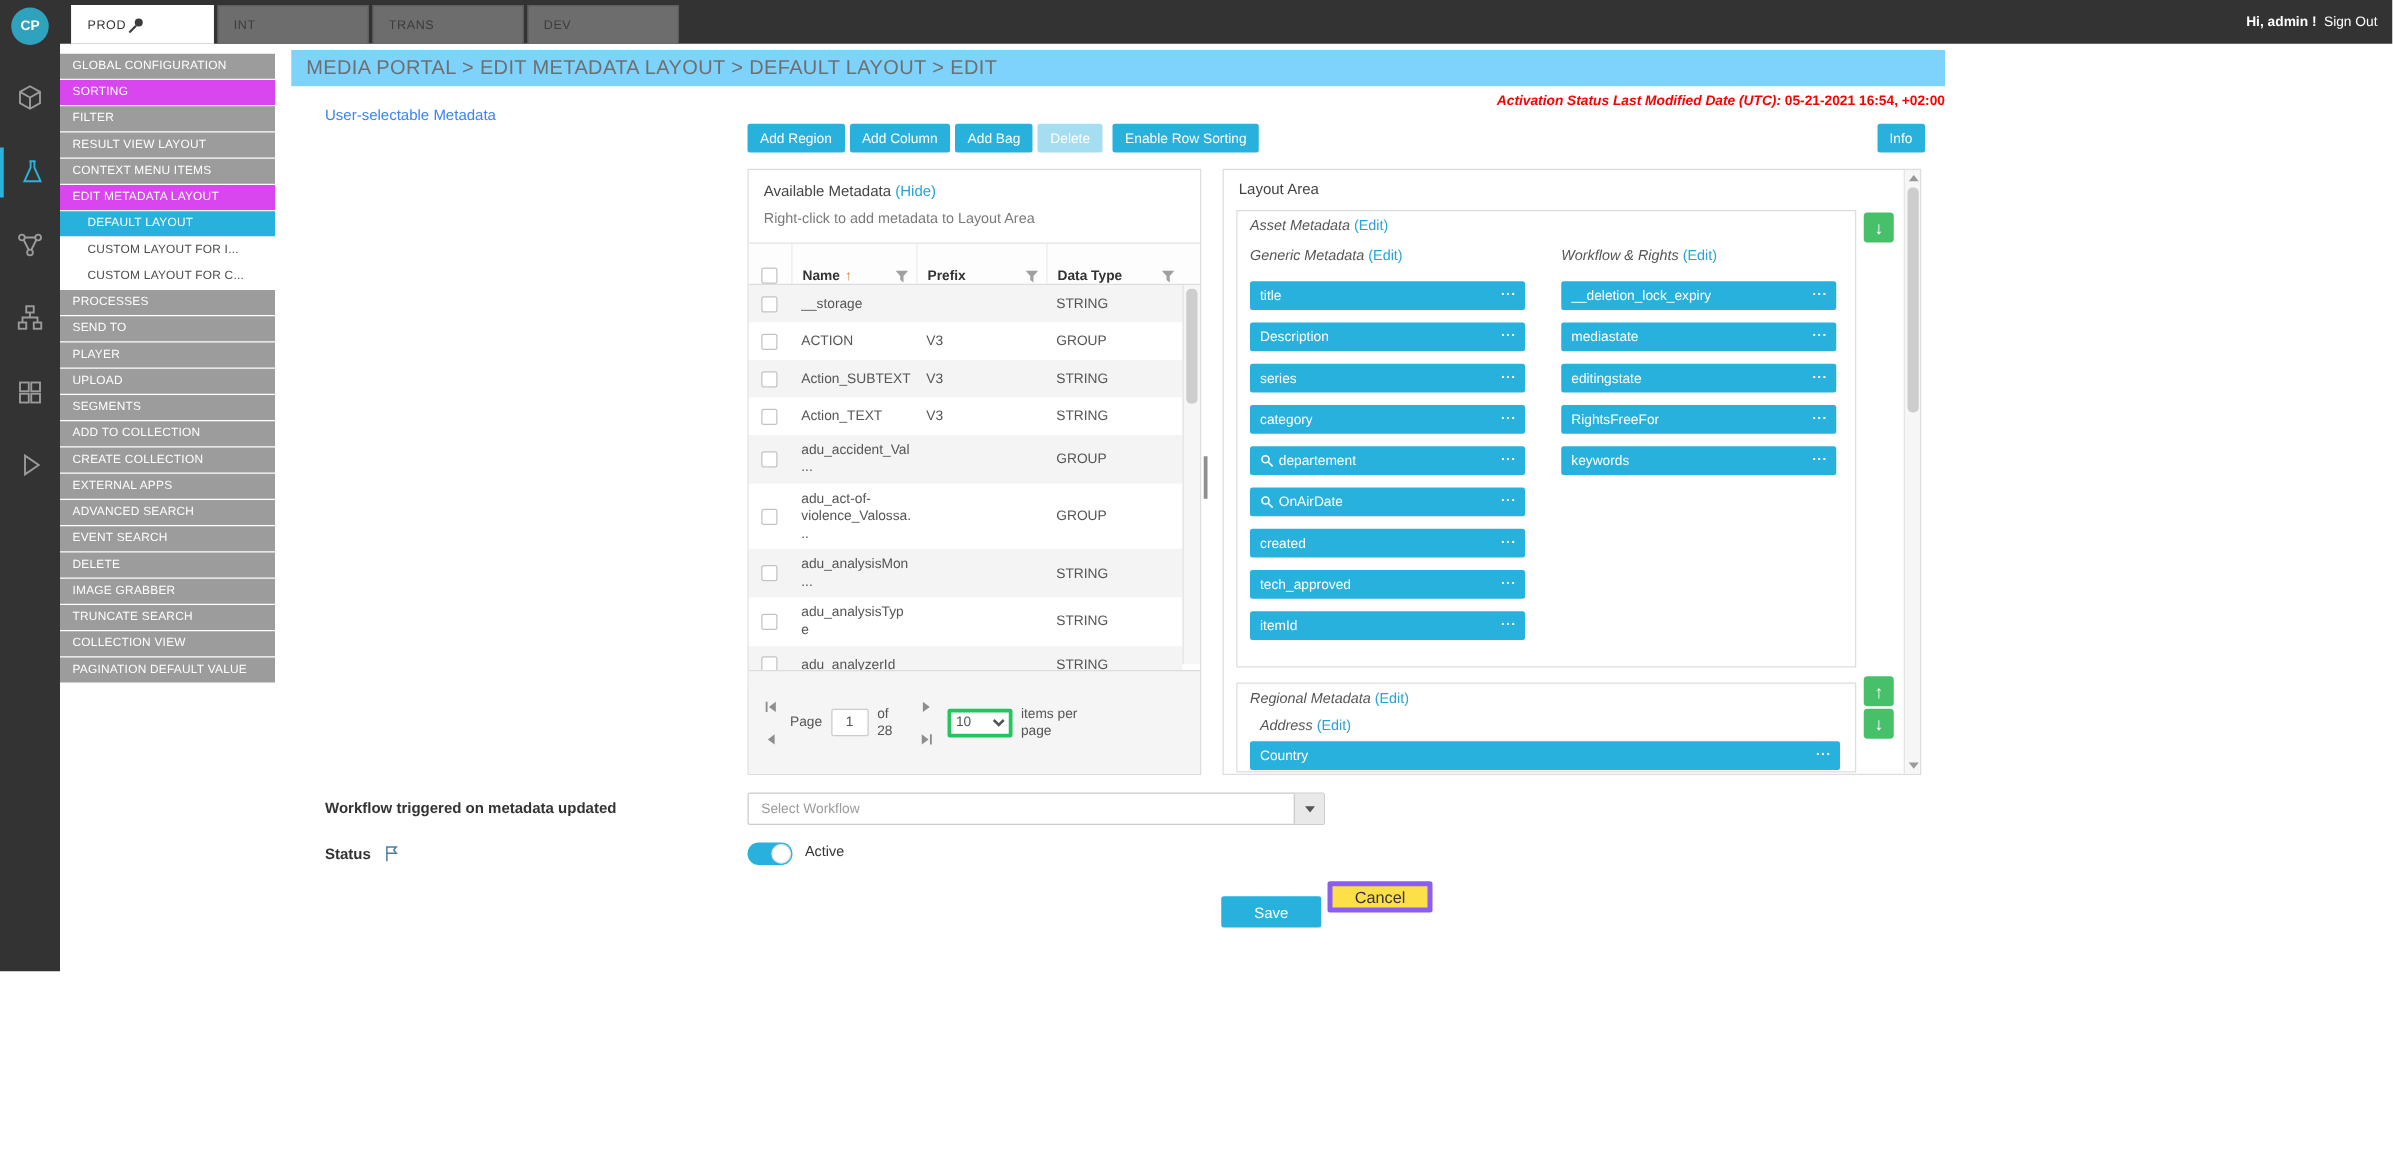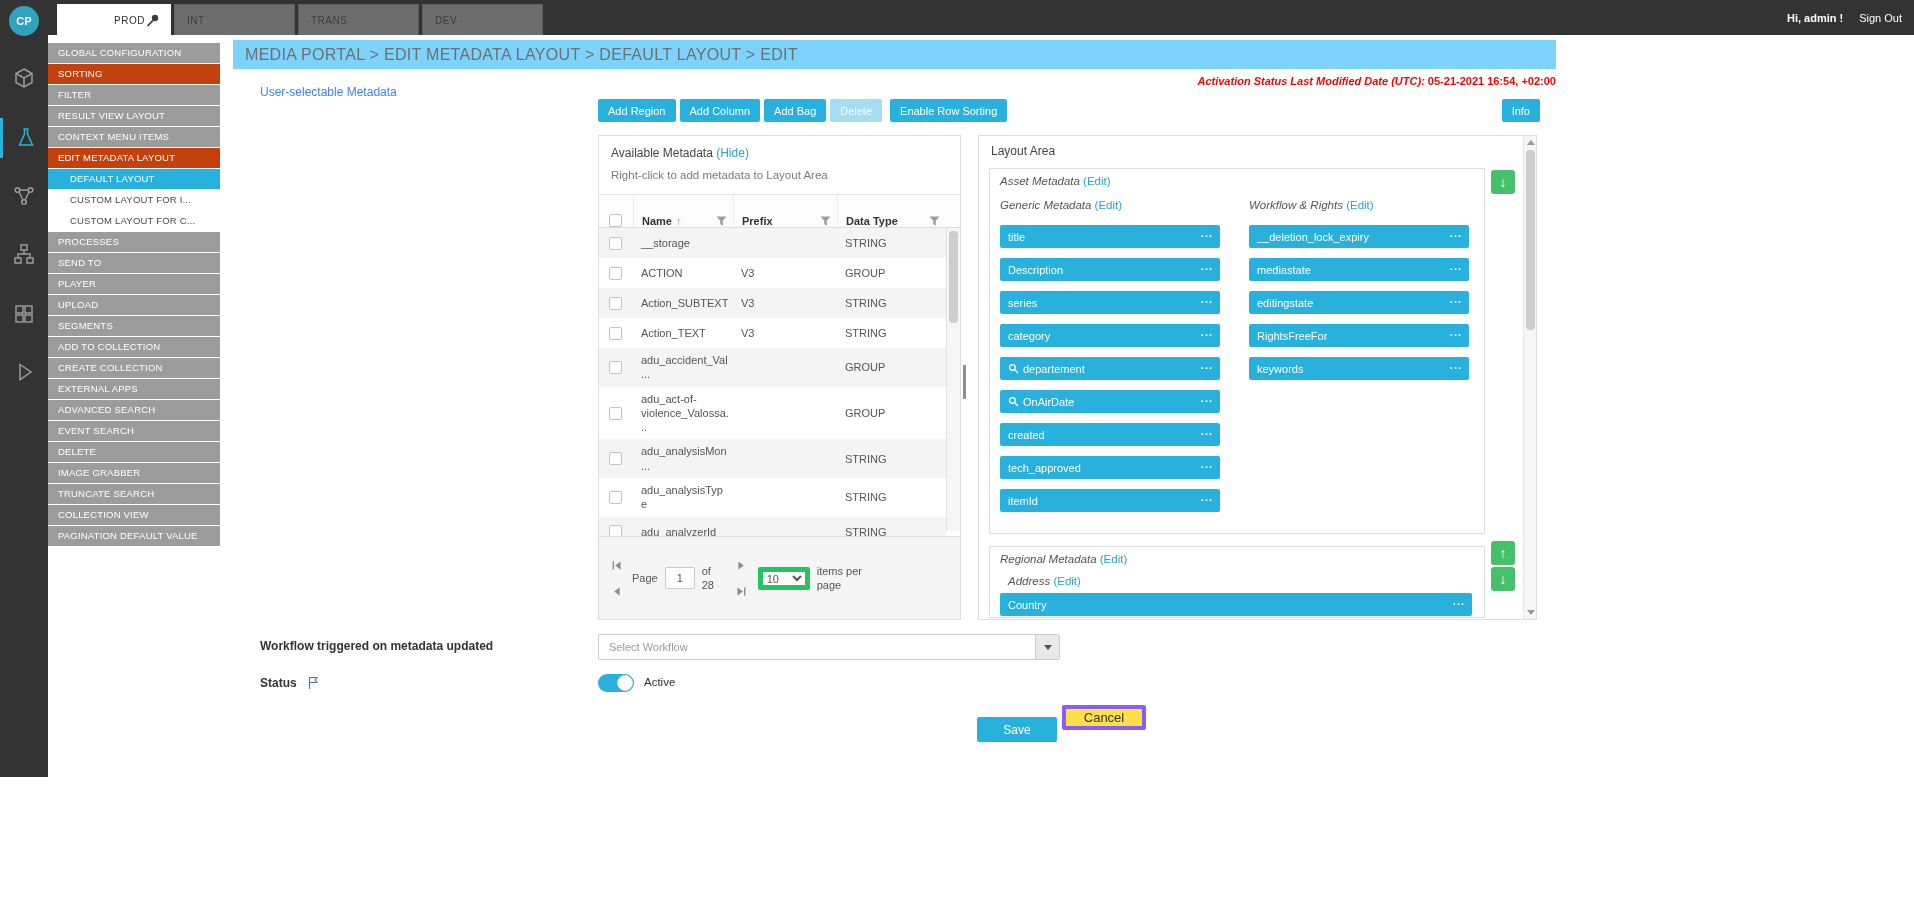--- a/index.html
+++ b/index.html
@@ -13,30 +13,30 @@
   .logo { width:30px; height:30px; border-radius:50%; background:#2fa3bd; color:#fff; font-size:11px; font-weight:bold;
           display:flex; align-items:center; justify-content:center; margin:6px auto 0; }
   .rail-icon { position:absolute; left:0; width:48px; height:40px; display:flex; align-items:center; justify-content:center; }
   .rail-icon svg { stroke:#9b9b9b; fill:none; stroke-width:1.5; }
   .rail-icon.active svg { stroke:#2ab4dc; }
   .rail-icon.active { border-left:3px solid #2ab4dc; }
 
   .tabs { position:absolute; left:57px; top:4px; height:31px; display:flex; gap:3px; z-index:6; }
   .tab { width:121px; height:31px; background:#6d6d6d; border:1px solid #5e5e5e; border-bottom:none;
          color:#3c3c3c; font-size:10px; letter-spacing:.5px; display:flex; align-items:center; padding:0 10px 0 12px; }
-  .tab.active { width:114px; background:#fff; color:#333; justify-content:flex-end; border-color:#fff; }
-  .top-right { position:absolute; right:12px; top:0; height:35px; display:flex; align-items:center; gap:16px;
+  .tab.active { width:114px; background:#fff; color:#333; justify-content:flex-start; border-color:#fff; }
+  .top-right { position:absolute; right:12px; top:0; height:35px; display:flex; align-items:center; gap:6px;
                color:#fff; font-size:11px; z-index:6; }
   .top-right .hi { font-weight:bold; }
 
   
   .sidebar { position:absolute; left:48px; top:43px; width:172px; z-index:3; }
   .sb-item { height:20px; line-height:20px; margin-bottom:1px; font-size:9.5px; letter-spacing:.2px;
              color:#fff; padding-left:10px; background:#9c9c9c; white-space:nowrap; overflow:hidden; }
-  .sb-item.dark { background:#c2410c; }
+  .sb-item.dark { background:#d946ef; }
   .sb-item.active-sub { background:#29b1dd; padding-left:22px; }
   .sb-item.sub { background:#fff; color:#4a4a4a; padding-left:22px; }
 
   
   .main { position:absolute; left:220px; top:35px; width:1344px; height:884px; font-size:12px; color:#333; }
   .breadcrumb { position:absolute; left:13px; top:5px; width:1323px; height:29px; background:#7dd3fc;
                 color:#6f6f6f; font-size:16px; letter-spacing:.3px; line-height:29px; padding-left:12px; }
   .activation { position:absolute; top:40px; right:8px; font-size:11px; color:#f00; font-weight:bold; }
   .activation .lbl { font-style:italic; }
   .usm-label { position:absolute; left:40px; top:50px; font-weight:normal; font-size:12px; color:#3b82f6; }
@@ -71,21 +71,21 @@
   .cell { padding:5px 4px 5px 8px; line-height:1.3; word-wrap:break-word; overflow:hidden; }
   .cell.c-check { display:flex; align-items:center; padding:0 0 0 10px; align-self:stretch; }
   .grid-scroll { position:absolute; right:0; top:92px; width:14px; height:303px; background:#f6f6f6; border-left:1px solid #e2e2e2; }
   .thumb { position:absolute; left:2px; width:9px; background:#cdcdcd; border-radius:4px; }
   .pager { position:absolute; left:0; bottom:0; width:361px; height:83px; background:#f5f5f5; border-top:1px solid #ddd; }
   .pager-inner { display:flex; align-items:center; height:100%; padding:0 8px; gap:7px; font-size:11px; color:#555; }
   .pg-col { display:flex; flex-direction:column; gap:12px; }
   .pg-btn { width:18px; height:14px; display:flex; align-items:center; justify-content:center; }
   .page-input { width:30px; height:22px; border:1px solid #ccc; border-radius:2px; text-align:center; font-size:11px; color:#555; font-family:inherit; }
   .of-lbl { width:24px; line-height:1.3; }
-  .size-select { width:52px; height:23px; border:5px solid #22c55e; border-radius:2px; font-size:11px; color:#555; font-family:inherit; background:#fff; }
+  .size-select { width:52px; height:23px; border:3px solid #22c55e; border-radius:2px; font-size:11px; color:#555; font-family:inherit; background:#fff; }
   .ipp { width:58px; line-height:1.3; }
 
   
   .layout-panel { position:absolute; left:758px; top:100px; width:559px; height:485px; border:1px solid #ddd; background:#fff; }
   .layout-title { position:absolute; left:12px; top:8px; font-size:12px; color:#444; }
   .lp-scroll { position:absolute; right:0; top:0; width:13px; height:483px; background:#f6f6f6; border-left:1px solid #e5e5e5; }
   .lp-scroll .thumb { left:2px; top:14px; height:180px; }
   .tri-up, .tri-down { position:absolute; left:3px; width:0; height:0; border-left:4px solid transparent; border-right:4px solid transparent; }
   .tri-up { top:4px; border-bottom:5px solid #9a9a9a; }
   .tri-down { bottom:4px; border-top:5px solid #9a9a9a; }

